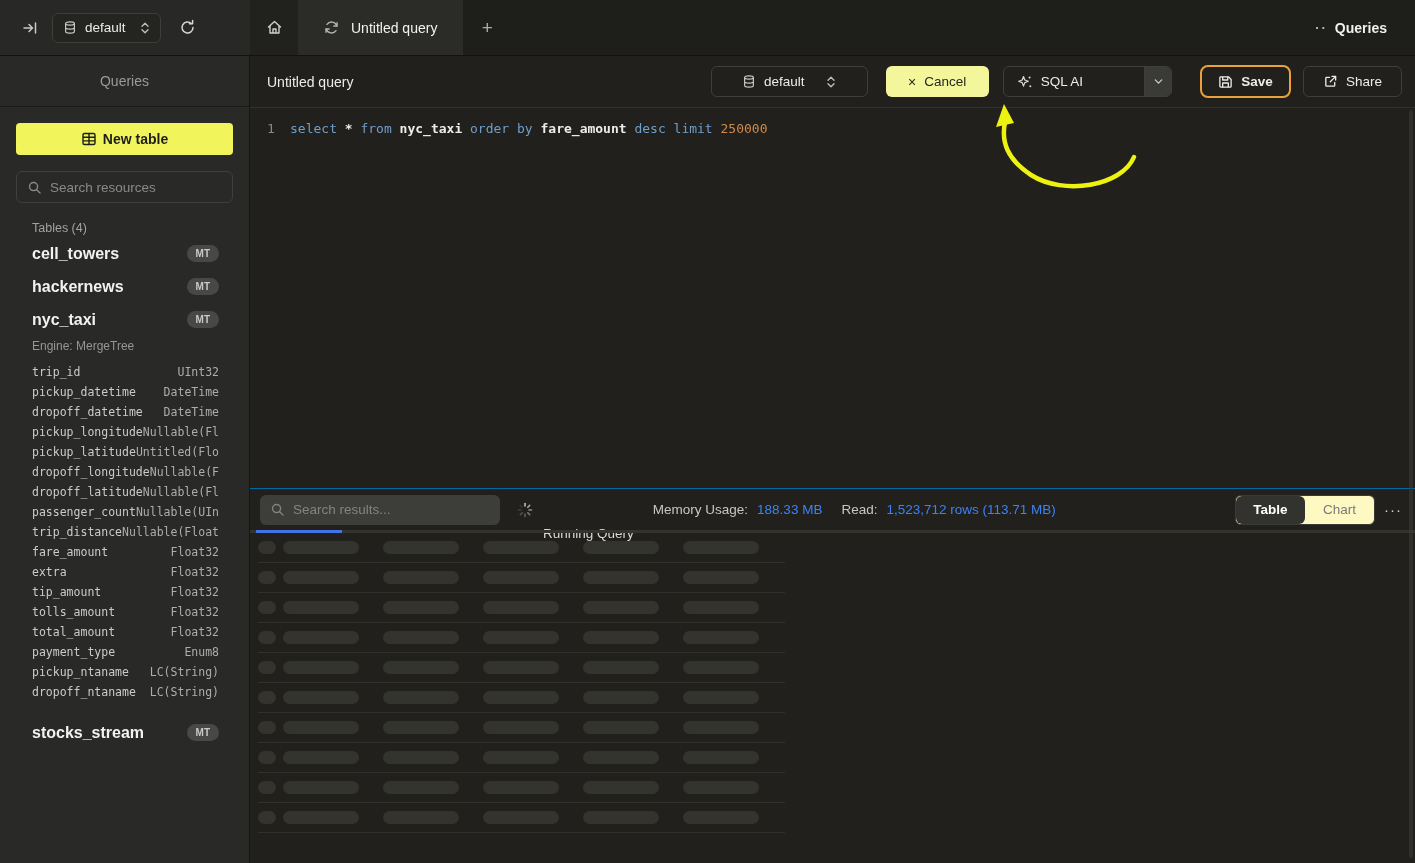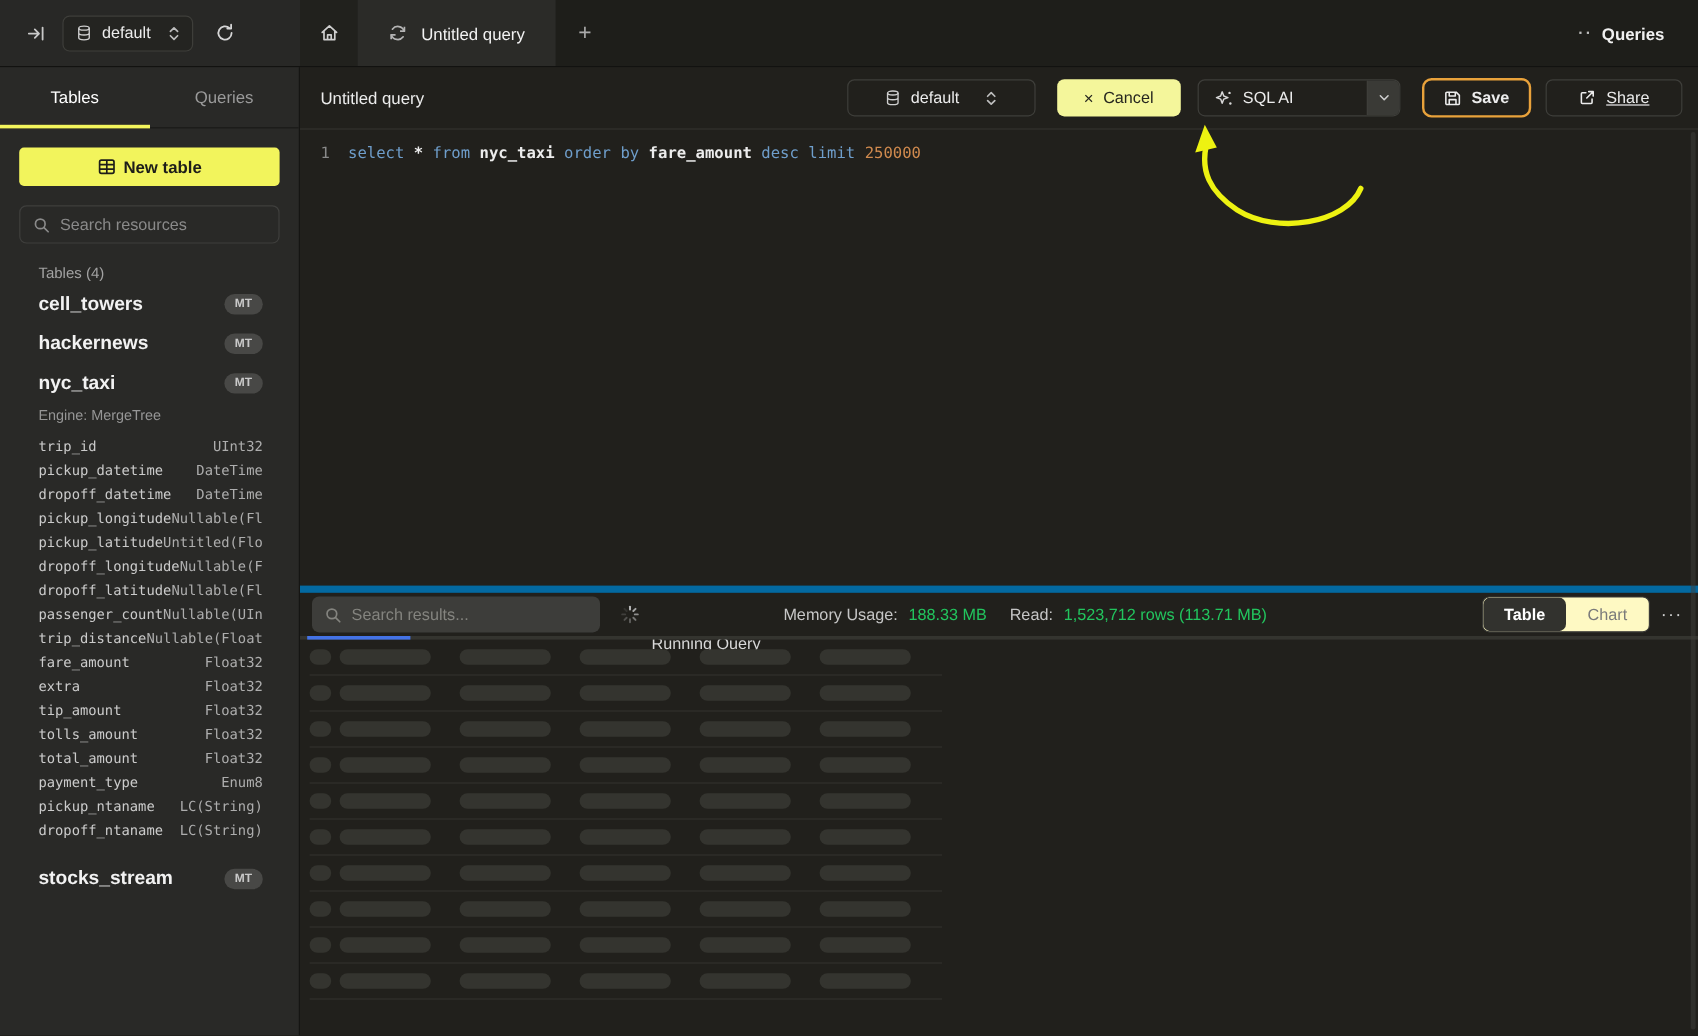--- a/index.html
+++ b/index.html
@@ -71,44 +71,44 @@
   .btn { display:flex; align-items:center; justify-content:center; gap:8px; height:31px;
     border-radius:6px; font-size:13.5px; color:#ececec; background:transparent;
     border:1px solid #3e3e3a; cursor:pointer; font-family:"Liberation Sans",sans-serif; }
   .qh-db { width:157px; margin-left:0; }
   .cancel-btn { width:103px; margin-left:18px; background:var(--cancel-bg); border:none; color:#26261f; font-weight:500; }
   .cancel-btn .x { font-size:14px; }
   .sqlai-btn { margin-left:14px; padding:0; overflow:hidden;gap:48px; }
   .sqlai-main { display:flex; align-items:center; gap:8px; padding:0 13px; height:100%; }
   .sqlai-caret { width:27px; height:100%; background:#3a3a36; border-left:1px solid #3e3e3a;
     display:flex; align-items:center; justify-content:center; }
-  .save-btn { width:91px; height:33px; margin-left:18px; border:2px solid var(--save-border); border-radius:8px; font-weight:600; }
-  .share-btn { width:114px; margin-left:12px;text-decoration:underline; }
+  .save-btn { width:91px; height:33px; margin-left:28px; border:2px solid var(--save-border); border-radius:8px; font-weight:600; }
+  .share-btn { width:99px; margin-left:12px; }
 
   .editor { display:flex; padding-top:11px; font-family:"DejaVu Sans Mono", monospace;
     font-size:13px; line-height:20px; cursor:text; }
   .line-no { margin-left:17px; width:23px; color:#8a8a8a; }
   .sql-line { white-space:pre; }
   .tok-keyword { color:var(--sql-kw); }
   .tok-identifier { color:var(--sql-id); font-weight:bold; }
   .tok-number { color:var(--sql-num); }
 
   
   .results { position:absolute; left:0; right:0; top:432px; bottom:0; }
-  .results-toolbar { height:42px; display:flex; align-items:center; padding:0 13px 0 10px; border-top:6px solid #0369a1; }
+  .results-toolbar { height:42px; display:flex; align-items:center; padding:0 13px 0 10px; border-top:1px solid #0369a1; }
   .results-search { width:240px; height:30px; background:#3d3d3a; border-radius:6px;
     display:flex; align-items:center; gap:8px; padding:0 10px; }
   .results-search input { flex:1; min-width:0; background:transparent; border:none; outline:none;
     color:#cfcfcf; font-size:13.5px; font-family:"Liberation Sans",sans-serif; }
   .results-search input::placeholder { color:#84847f; }
   .spinner { margin-left:17px; animation:spin 1s steps(8) infinite; }
   @keyframes spin { to { transform:rotate(360deg); } }
   .status-text { margin-left:10px; font-size:13.5px; color:#d8d8d8;margin-top:48px; }
   .stat-label { margin-left:19px; font-size:13.5px; color:#c6c6c6; }
-  .stat-value { margin-left:9px; font-size:13.5px; color:#22c55e; }
+  .stat-value { margin-left:9px; font-size:13.5px; color:#3b82f6; }
   .view-toggle { margin-left:auto; display:flex; align-items:stretch; height:30px;
     border:1px solid #3a3a37; border-radius:6px; background:#fef9c3; overflow:hidden; }
   .vt-seg { width:69px; display:flex; align-items:center; justify-content:center;
     font-size:13.5px; color:#7a7a7a; cursor:pointer; }
   .vt-seg.active { background:#32322e; color:#ffffff; border-radius:6px; font-weight:600; }
   .more-btn { margin-left:9px; color:#cfcfcf; font-size:15px; letter-spacing:1px; background:none; border:none; cursor:pointer; }
 
   .progress-track { position:relative; height:3px; background:#34342f; }
   .progress-fill { position:absolute; left:6px; top:0; height:3px; width:86px; background:var(--progress-blue); }
 
@@ -181,24 +181,20 @@
   <div class="topbar-right">
     <button class="queries-link">
       <span class="dots-icon">··</span>
       <span>Queries</span>
     </button>
   </div>
 </header>
 
 <aside class="sidebar">
   <nav class="side-tabs">
-    <div class="side-tab active">
-      <span>Tables</span>
-      <span class="underline"></span>
-    </div>
     <div class="side-tab">
       <span>Queries</span>
     </div>
   </nav>
 
   <button class="new-table-btn">
     <span>
       <svg width="16" height="16" viewBox="0 0 16 16">
           <rect x="2" y="2.5" width="12" height="11" rx="1.5" fill="none" stroke="#1d1d19" stroke-width="1.4"></rect>
           <path d="M2 6.2h12M2 9.9h12M8 2.5v11" fill="none" stroke="#1d1d19" stroke-width="1.4"></path>

